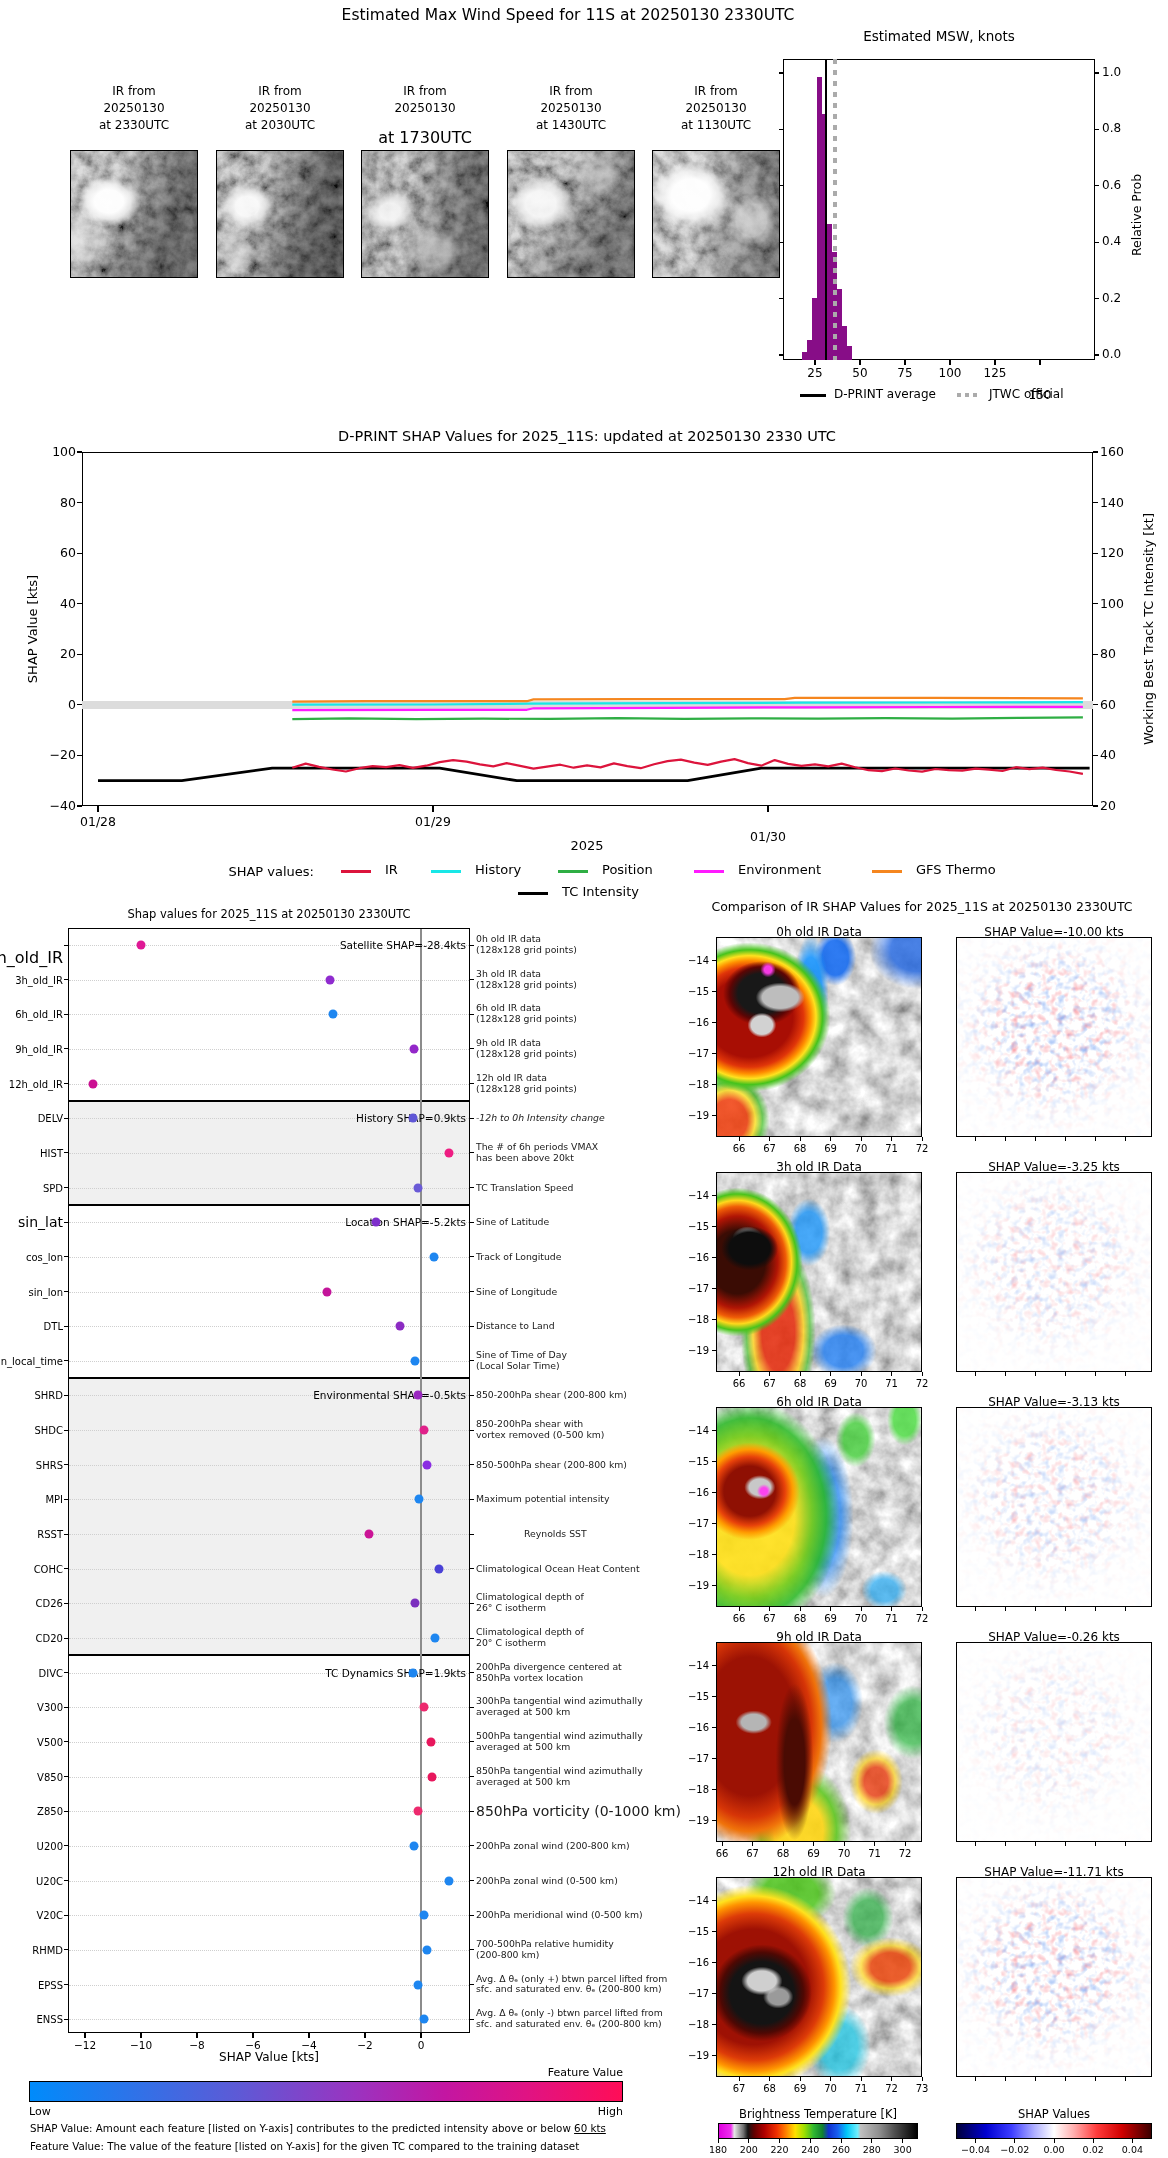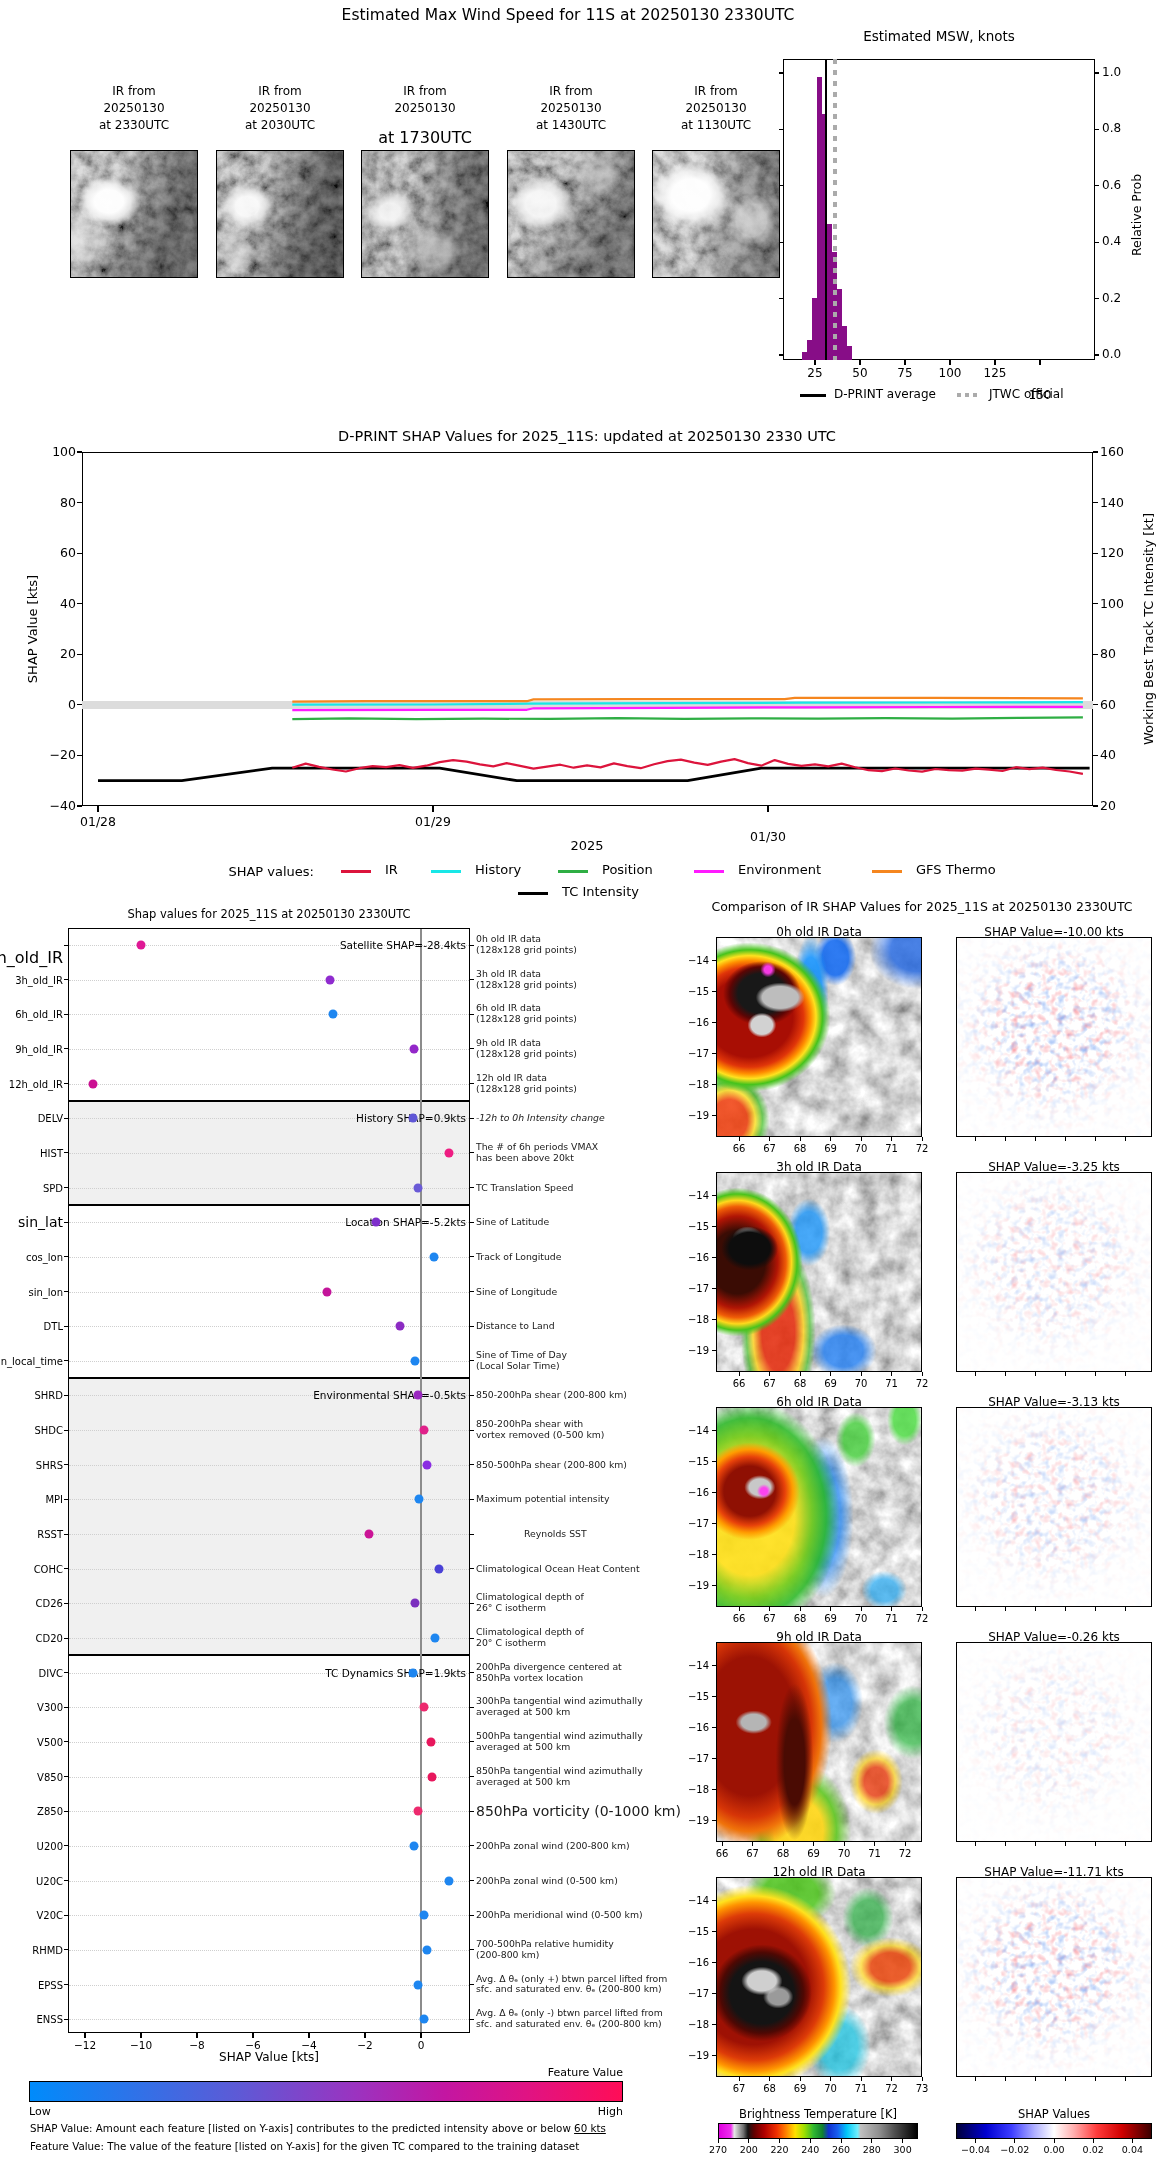--- a/index.html
+++ b/index.html
@@ -760,21 +760,21 @@
     <div class="t" style="left: 891.5px; top: 2083px; font-size: 10px; transform: translateX(-50%);">72</div>
     <div class="abs" style="left: 921.5px; top: 2077px; width: 1px; height: 4px; background: rgb(0, 0, 0);"></div>
     <div class="t" style="left: 922px; top: 2083px; font-size: 10px; transform: translateX(-50%);">73</div>
     <div class="abs" style="left: 975px; top: 2077px; width: 1px; height: 4px; background: rgb(0, 0, 0);"></div>
     <div class="abs" style="left: 1005px; top: 2077px; width: 1px; height: 4px; background: rgb(0, 0, 0);"></div>
     <div class="abs" style="left: 1035px; top: 2077px; width: 1px; height: 4px; background: rgb(0, 0, 0);"></div>
     <div class="abs" style="left: 1065px; top: 2077px; width: 1px; height: 4px; background: rgb(0, 0, 0);"></div>
     <div class="abs" style="left: 1095px; top: 2077px; width: 1px; height: 4px; background: rgb(0, 0, 0);"></div>
     <div class="abs" style="left: 1125px; top: 2077px; width: 1px; height: 4px; background: rgb(0, 0, 0);"></div>
     <div class="abs" style="left: 717.5px; top: 2139px; width: 1px; height: 4px; background: rgb(0, 0, 0);"></div>
-    <div class="t" style="left: 718px; top: 2144px; font-size: 9.5px; transform: translateX(-50%);">270</div>
+    <div class="t" style="left: 718px; top: 2144px; font-size: 9.5px; transform: translateX(-50%);">180</div>
     <div class="abs" style="left: 748.269px; top: 2139px; width: 1px; height: 4px; background: rgb(0, 0, 0);"></div>
     <div class="t" style="left: 748.769px; top: 2144px; font-size: 9.5px; transform: translateX(-50%);">200</div>
     <div class="abs" style="left: 779.038px; top: 2139px; width: 1px; height: 4px; background: rgb(0, 0, 0);"></div>
     <div class="t" style="left: 779.538px; top: 2144px; font-size: 9.5px; transform: translateX(-50%);">220</div>
     <div class="abs" style="left: 809.808px; top: 2139px; width: 1px; height: 4px; background: rgb(0, 0, 0);"></div>
     <div class="t" style="left: 810.308px; top: 2144px; font-size: 9.5px; transform: translateX(-50%);">240</div>
     <div class="abs" style="left: 840.577px; top: 2139px; width: 1px; height: 4px; background: rgb(0, 0, 0);"></div>
     <div class="t" style="left: 841.077px; top: 2144px; font-size: 9.5px; transform: translateX(-50%);">260</div>
     <div class="abs" style="left: 871.346px; top: 2139px; width: 1px; height: 4px; background: rgb(0, 0, 0);"></div>
     <div class="t" style="left: 871.846px; top: 2144px; font-size: 9.5px; transform: translateX(-50%);">280</div>

